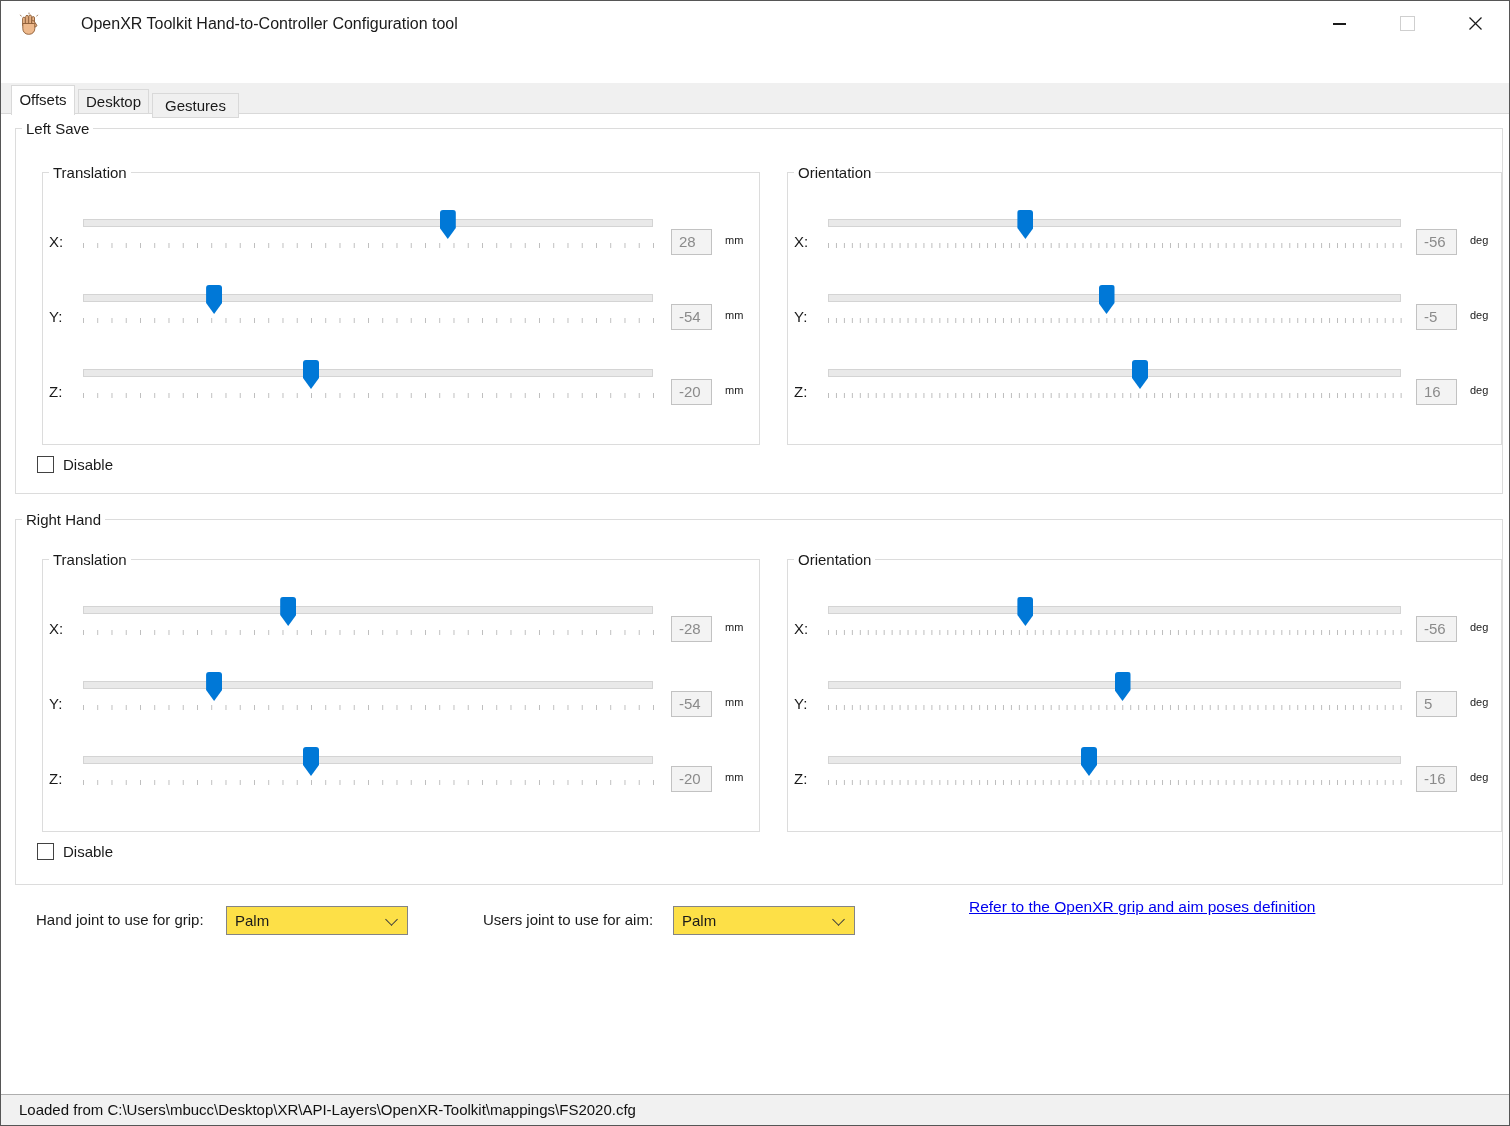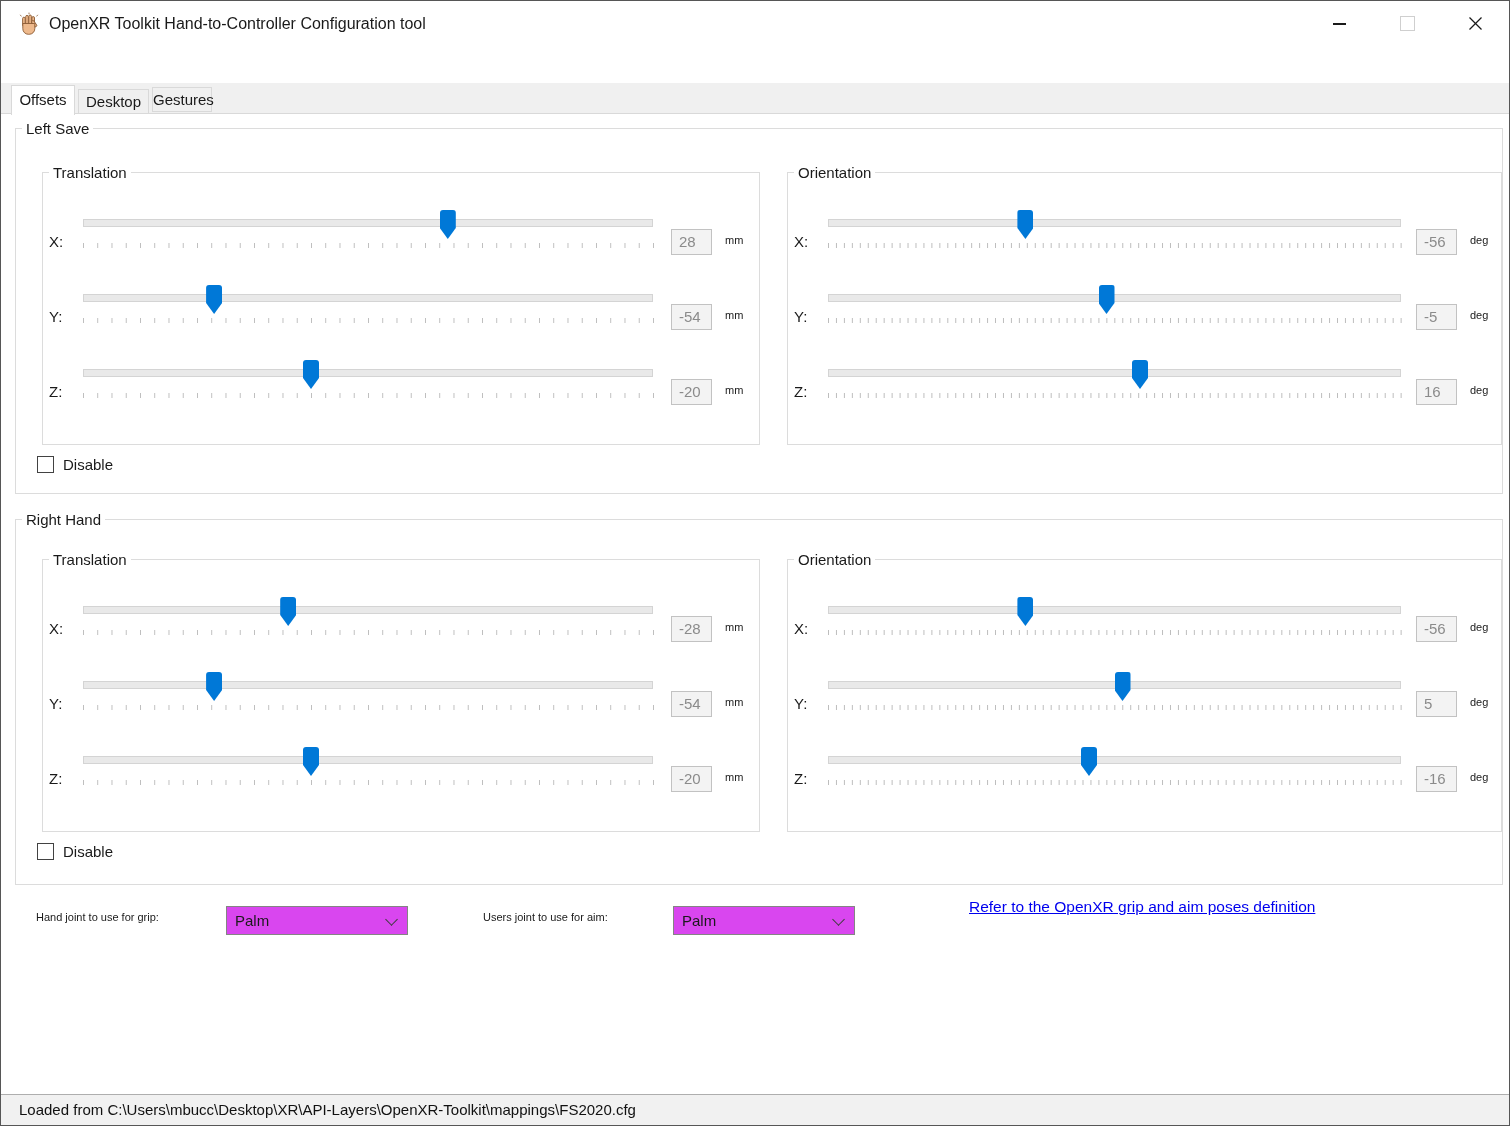--- a/index.html
+++ b/index.html
@@ -1,20 +1,20 @@
 <!DOCTYPE html>
 <html><head>
 <meta charset="utf-8">
 <style>
   html,body{margin:0;padding:0;background:#c9c9c9;}
   .win{position:relative;width:1508px;height:1124px;background:#ffffff;
        border:1px solid #565656;border-bottom-width:2px;overflow:hidden;
        font-family:"Liberation Sans",sans-serif;color:#1a1a1a;}
   
-  .titlebar{position:absolute;left:0;top:0;right:0;height:45px;background:#ffffff;display:flex;align-items:center;}
+  .titlebar{position:absolute;left:0;top:0;right:0;height:45px;background:#ffffff;display:flex;align-items:center;gap:32px;}
   .appicon{margin-left:16px;width:24px;height:24px;flex:0 0 auto;}
   .title{margin-left:8px;font-size:16px;}
   .winbtns{position:absolute;right:0;top:0;height:45px;display:flex;}
   .wbtn{width:68px;height:45px;display:flex;align-items:center;justify-content:center;}
   .dash{width:13px;height:2px;background:#1a1a1a;}
   .maxsq{width:13px;height:13px;border:1px solid #cfcfcf;background:#fff;}
   
   .menubar{position:absolute;left:0;top:45px;right:0;height:37px;background:#f6f6f6;display:flex;align-items:center;padding-left:6px;}
   .mitem{padding:0 14px;font-size:15px;line-height:37px;cursor:default;}
   
@@ -34,22 +34,22 @@
   .thumb{position:absolute;top:3px;width:16px;height:29px;background:#0078d7;border-radius:3px 3px 0 0;
          clip-path:polygon(0 0,100% 0,100% 62%,50% 100%,0 62%);}
   .axis{position:absolute;left:6px;font-size:15px;}
   .vbox{position:absolute;left:628px;width:32px;height:24px;background:#f3f3f3;border:1px solid #c2c2c2;
         color:#8b8b8b;font-size:15px;line-height:24px;padding-left:7px;}
   .unit{position:absolute;left:682px;font-size:11px;}
   
   .chkrow{position:absolute;display:flex;align-items:center;gap:9px;font-size:15px;}
   .chk{width:15px;height:15px;border:1px solid #424242;background:#fff;flex:0 0 auto;}
   
-  .flabel{position:absolute;font-size:11px;}
-  .combo{position:absolute;box-sizing:border-box;width:182px;height:29px;background:#d946ef;border:1px solid #848484;
+  .flabel{position:absolute;font-size:15px;}
+  .combo{position:absolute;box-sizing:border-box;width:182px;height:29px;background:#fde047;border:1px solid #848484;
          font-size:15px;line-height:27px;padding-left:8px;}
   .chev{position:absolute;right:11px;top:8px;width:8px;height:8px;border-right:1.4px solid #3c3c3c;
         border-bottom:1.4px solid #3c3c3c;transform:rotate(45deg);}
   .link{position:absolute;left:968px;color:#0000ee;text-decoration:underline;font-size:15.5px;cursor:pointer;white-space:nowrap;}
   
   .statusbar{position:absolute;left:0;right:0;bottom:0;height:30px;background:#f1f1f1;border-top:1px solid #aeaeae;}
   .statustext{padding-left:18px;font-size:15px;line-height:30px;color:#111;}
 </style>
 </head>
 <body>
@@ -83,21 +83,21 @@
         </svg>
       </div>
     </div>
   </div>
 
 
   <div class="tabstrip">
     <div class="edge"></div>
     <div class="tab active" style="left:10px;top:2px;width:64px;height:30px;line-height:28px;">Offsets</div>
     <div class="tab" style="left:77px;top:6px;width:71px;height:25px;line-height:24px;">Desktop</div>
-    <div class="tab" style="left:151px;top:4px;width:60px;height:25px;line-height:24px;">Gestures</div>
+    <div class="tab" style="left:151px;top:10px;width:87px;height:25px;line-height:24px;">Gestures</div>
   </div>
 
   <div class="gbox" style="left:14px;top:127px;width:1488px;height:366px;">
     <span class="legend" style="left:6px;">Left Save</span>
 
     <div class="gbox slider-group" style="left:26px;top:43px;width:718px;height:273px;">
       <span class="legend" style="left:6px;">Translation</span>
     <span class="axis" style="top:60px">X:</span>
         <div class="srow" style="top:34px;width:570px">
           <div class="track"></div>

